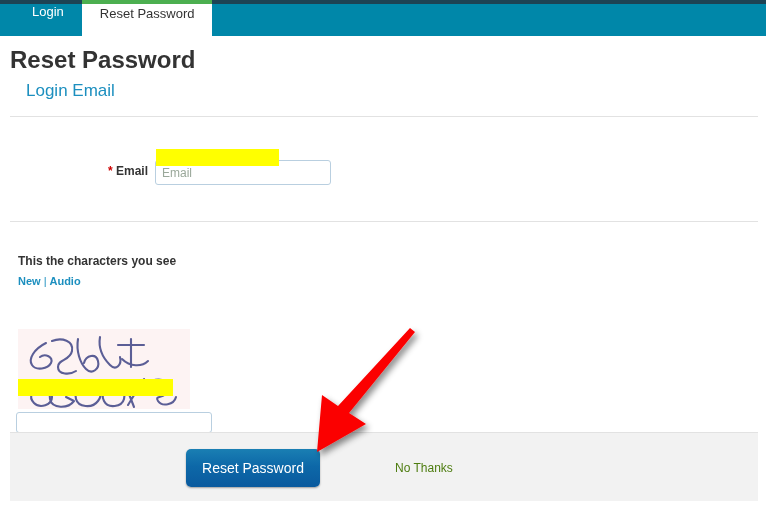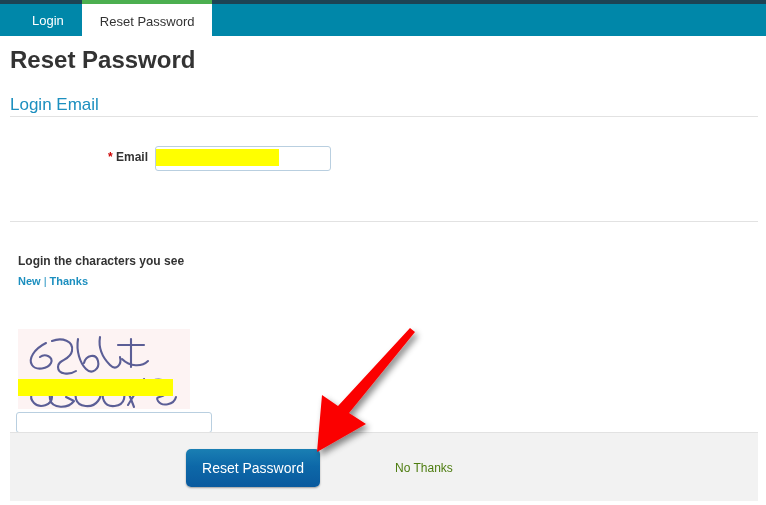--- a/index.html
+++ b/index.html
@@ -32,21 +32,20 @@
     position: absolute;
     left: 0; top: 0;
     height: 32px;
     display: flex;
     align-items: stretch;
     padding-left: 14px;
     box-sizing: border-box;
   }
   .tab {
     display: flex;
-    align-items: center;
     padding: 0 18px;
     font-size: 13px;
     color: #ffffff;
     white-space: nowrap;
     cursor: pointer;
     position: relative;
   }
   .tab.active {
     background: #ffffff;
     color: #333333;
@@ -85,21 +84,21 @@
     position: absolute;
     left: 10px;
     width: 748px;
     height: 1px;
     background: #e2e2e2;
   }
 
   
   .email-row {
     position: absolute;
-    left: 0; top: 106px;
+    left: 0; top: 120px;
     width: 634px;
     height: 34px;
   }
   .field-label {
     position: absolute;
     left: 20px; top: 8px;
     width: 128px;
     text-align: right;
     font-size: 12px;
     font-weight: bold;
@@ -242,37 +241,37 @@
     <div class="tab active">
       <span>Reset Password</span>
     </div>
   </div>
 </div>
 
 <div class="page">
 
   <div class="page-title">Reset Password</div>
 
-  <div class="section-head" style="top:59px;">Login Email</div>
+  <div class="section-head" style="top:45px;margin-left:16px;">Login Email</div>
   <div class="rule" style="top:80px;"></div>
 
   <div class="email-row">
     <div class="field-label">
       <span class="req">*</span>
       <span>Email</span>
     </div>
     <input id="email-input" class="text-input" type="text" placeholder="Email" style="">
   </div>
 
   <div class="rule" style="top:185px;"></div>
 
-  <div class="verif-instr">Login the characters you see</div>
+  <div class="verif-instr">This the characters you see</div>
 
   <div class="links">
-    <a>New</a><span class="sep">|</span><a>Thanks</a>
+    <a>New</a><span class="sep">|</span><a>Audio</a>
   </div>
 
   <div class="captcha-img">
     <svg width="172" height="80" viewBox="0 0 172 80" xmlns="http://www.w3.org/2000/svg">
       <g fill="none" stroke="#5b5e96" stroke-width="2.1" stroke-linecap="round" stroke-linejoin="round">
         <path d="M28 14 C16 20 10 30 14 36 C18 42 30 40 33 34 C36 28 27 24 22 28"></path>
         <path d="M34 12 C44 8 56 12 54 22 C52 32 40 30 40 38 C40 46 52 46 58 42"></path>
         <path d="M60 10 C58 22 62 34 68 40 C74 46 82 40 80 32 C78 24 68 26 66 34"></path>
         <path d="M82 8 C80 20 86 30 92 36 C98 42 104 36 102 28"></path>
         <path d="M100 16 L126 16 M113 10 L113 38"></path>

